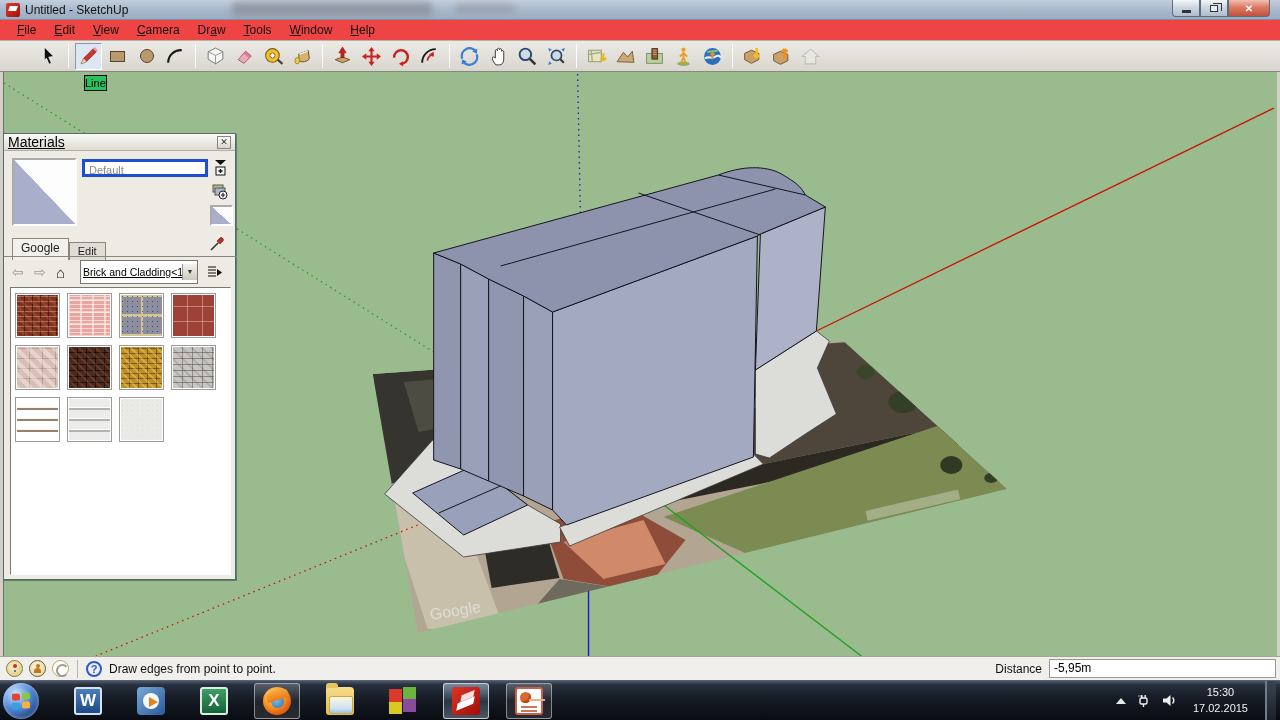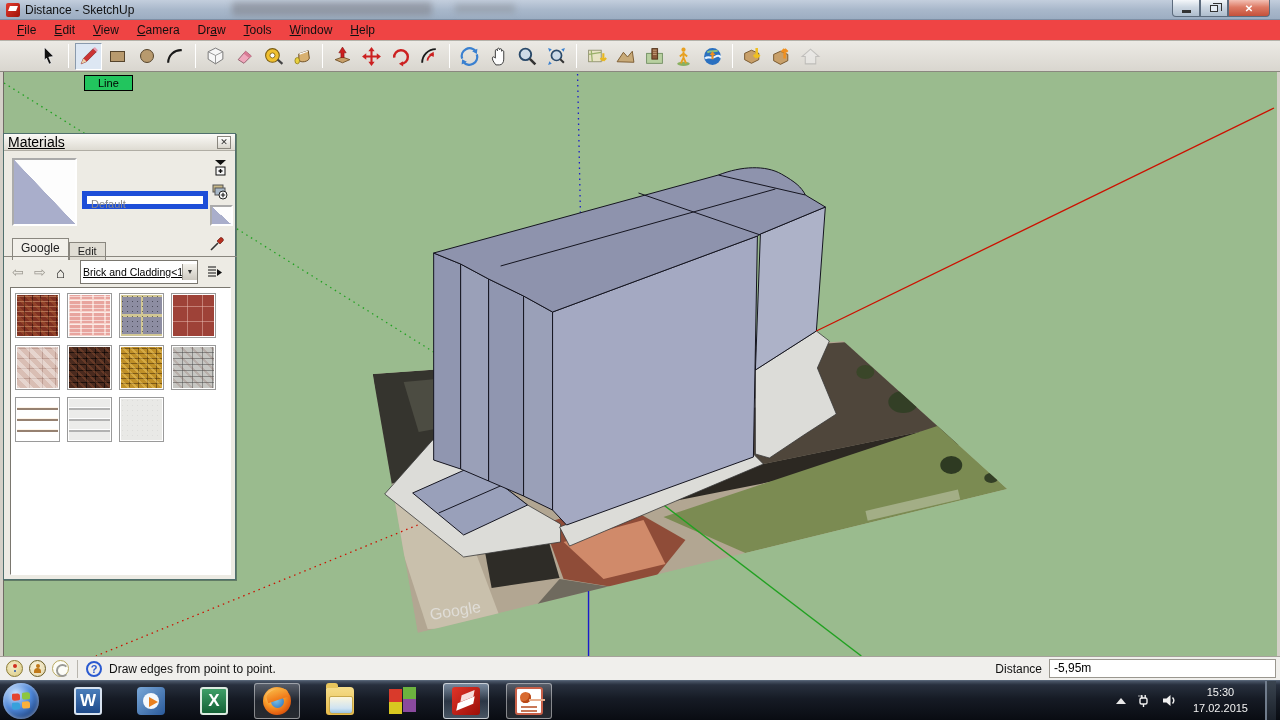--- a/index.html
+++ b/index.html
@@ -31,35 +31,35 @@
   
   .toolbar{position:absolute;left:0;top:41px;width:1280px;height:31px;background:linear-gradient(#eceae5,#d9d6cf);
     border-bottom:1px solid #8a877f;display:flex;align-items:center;padding-left:34px;}
   .sep{width:1px;height:24px;background:#a8a49c;border-right:1px solid #fff;margin:0 5px;flex:none;}
   .ti{width:27px;height:27px;flex:none;display:flex;align-items:center;justify-content:center;margin:0 1px;position:relative;}
   .ti svg{width:21px;height:21px;}
   .ti.pressed{background:#dde7f3;border:1px solid;border-color:#8a9aac #fff #fff #8a9aac;}
   .ti.disabled{opacity:.45;}
   .css-rect{width:15px;height:11px;background:#b89a6e;border:1px solid #55442c;}
   .css-circle{width:14px;height:14px;background:#b89a6e;border:1px solid #55442c;border-radius:50%;}
-  .tooltip{position:absolute;left:84px;top:75px;background:#22c55e;border:1px solid #000;font-size:11px;padding:1px 13px;z-index:60;color:#000;}
+  .tooltip{position:absolute;left:84px;top:75px;background:#22c55e;border:1px solid #000;font-size:11px;padding:1px 0;z-index:60;color:#000;}
 
   
   .viewport{position:absolute;left:3px;top:72px;width:1274px;height:584px;background:#9abb8e;border-left:1px solid #6f6c64;}
   .viewport svg{display:block;width:100%;height:100%;}
   .frame-right{position:absolute;right:0;top:72px;width:3px;height:584px;background:#d4d0c8;}
 
   
   .panel{position:absolute;left:3px;top:133px;width:233px;height:447px;background:#edebe4;border:1px solid #50706e;box-shadow:1px 1px 0 rgba(40,60,60,.5);z-index:40;}
   .panel-title{height:17px;background:linear-gradient(#fbfaf7,#dedbd2);border-bottom:1px solid #b0ada4;display:flex;align-items:center;padding:0 4px;}
   .panel-title span{font-size:14px;color:#000;flex:1;text-decoration:underline;}
   .panel-close{width:14px;height:13px;border:1px solid #8a877f;background:linear-gradient(#fff,#d8d5cc);font-size:9px;line-height:11px;text-align:center;color:#333;}
   .preview{position:absolute;left:8px;top:24px;width:65px;height:68px;border:2px inset #fff;
     background:linear-gradient(to bottom left,#fdfdfd 49.6%,#a9aecb 50%);}
-  .name-field{position:absolute;left:78px;top:25px;width:126px;height:18px;background:#fff;border:5px solid #1d4ed8;font-size:11px;color:#8a8a8a;padding:2px 4px;margin-top:32px;}
+  .name-field{position:absolute;left:78px;top:25px;width:126px;height:18px;background:#fff;border:3px solid #1d4ed8;font-size:11px;color:#8a8a8a;padding:2px 4px;}
   .pi{position:absolute;width:20px;height:20px;display:flex;align-items:center;justify-content:center;}
   .pi svg{width:17px;height:17px;}
   .mini-swatch{position:absolute;left:206px;top:71px;width:23px;height:21px;border:2px inset #fff;
     background:linear-gradient(to bottom left,#fdfdfd 49.6%,#a9aecb 50%);}
   .tabs{position:absolute;left:8px;top:104px;display:flex;align-items:flex-end;}
   .tab{font-size:11px;padding:2px 8px 3px;border:1px solid #8a877f;border-bottom:none;background:#e0ddd4;color:#222;}
   .tab.active{background:#f2f0ea;padding-bottom:5px;font-size:12px;}
   .tab-line{position:absolute;left:0;top:122px;width:233px;border-top:1px solid #8a877f;}
   .navrow{position:absolute;left:8px;top:128px;width:218px;height:20px;display:flex;align-items:center;}
   .nav-arrow{font-size:14px;color:#9a978f;width:22px;}
@@ -140,21 +140,21 @@
   .clock{color:#f2f2f2;font-size:11px;text-align:center;line-height:1.4;margin-left:6px;}
   .show-desktop{width:11px;height:40px;background:linear-gradient(#3a4450,#1a2029);border-left:2px solid #707c8c;margin-left:8px;}
 </style>
 </head>
 <body>
 
 <div class="screen">
 
   <div class="titlebar">
     <div class="app-icon"></div>
-    <div class="title-text">Distance - SketchUp</div>
+    <div class="title-text">Untitled - SketchUp</div>
     <div class="title-smudge"></div>
     <div class="title-smudge2"></div>
     <div class="caption">
       <div class="cap-btn first">
           <span class="cap-glyph-min"></span>
         </div>
       <div class="cap-btn">
           <span class="cap-glyph-restore"></span>
         </div>
       <div class="cap-btn close">✕</div>

